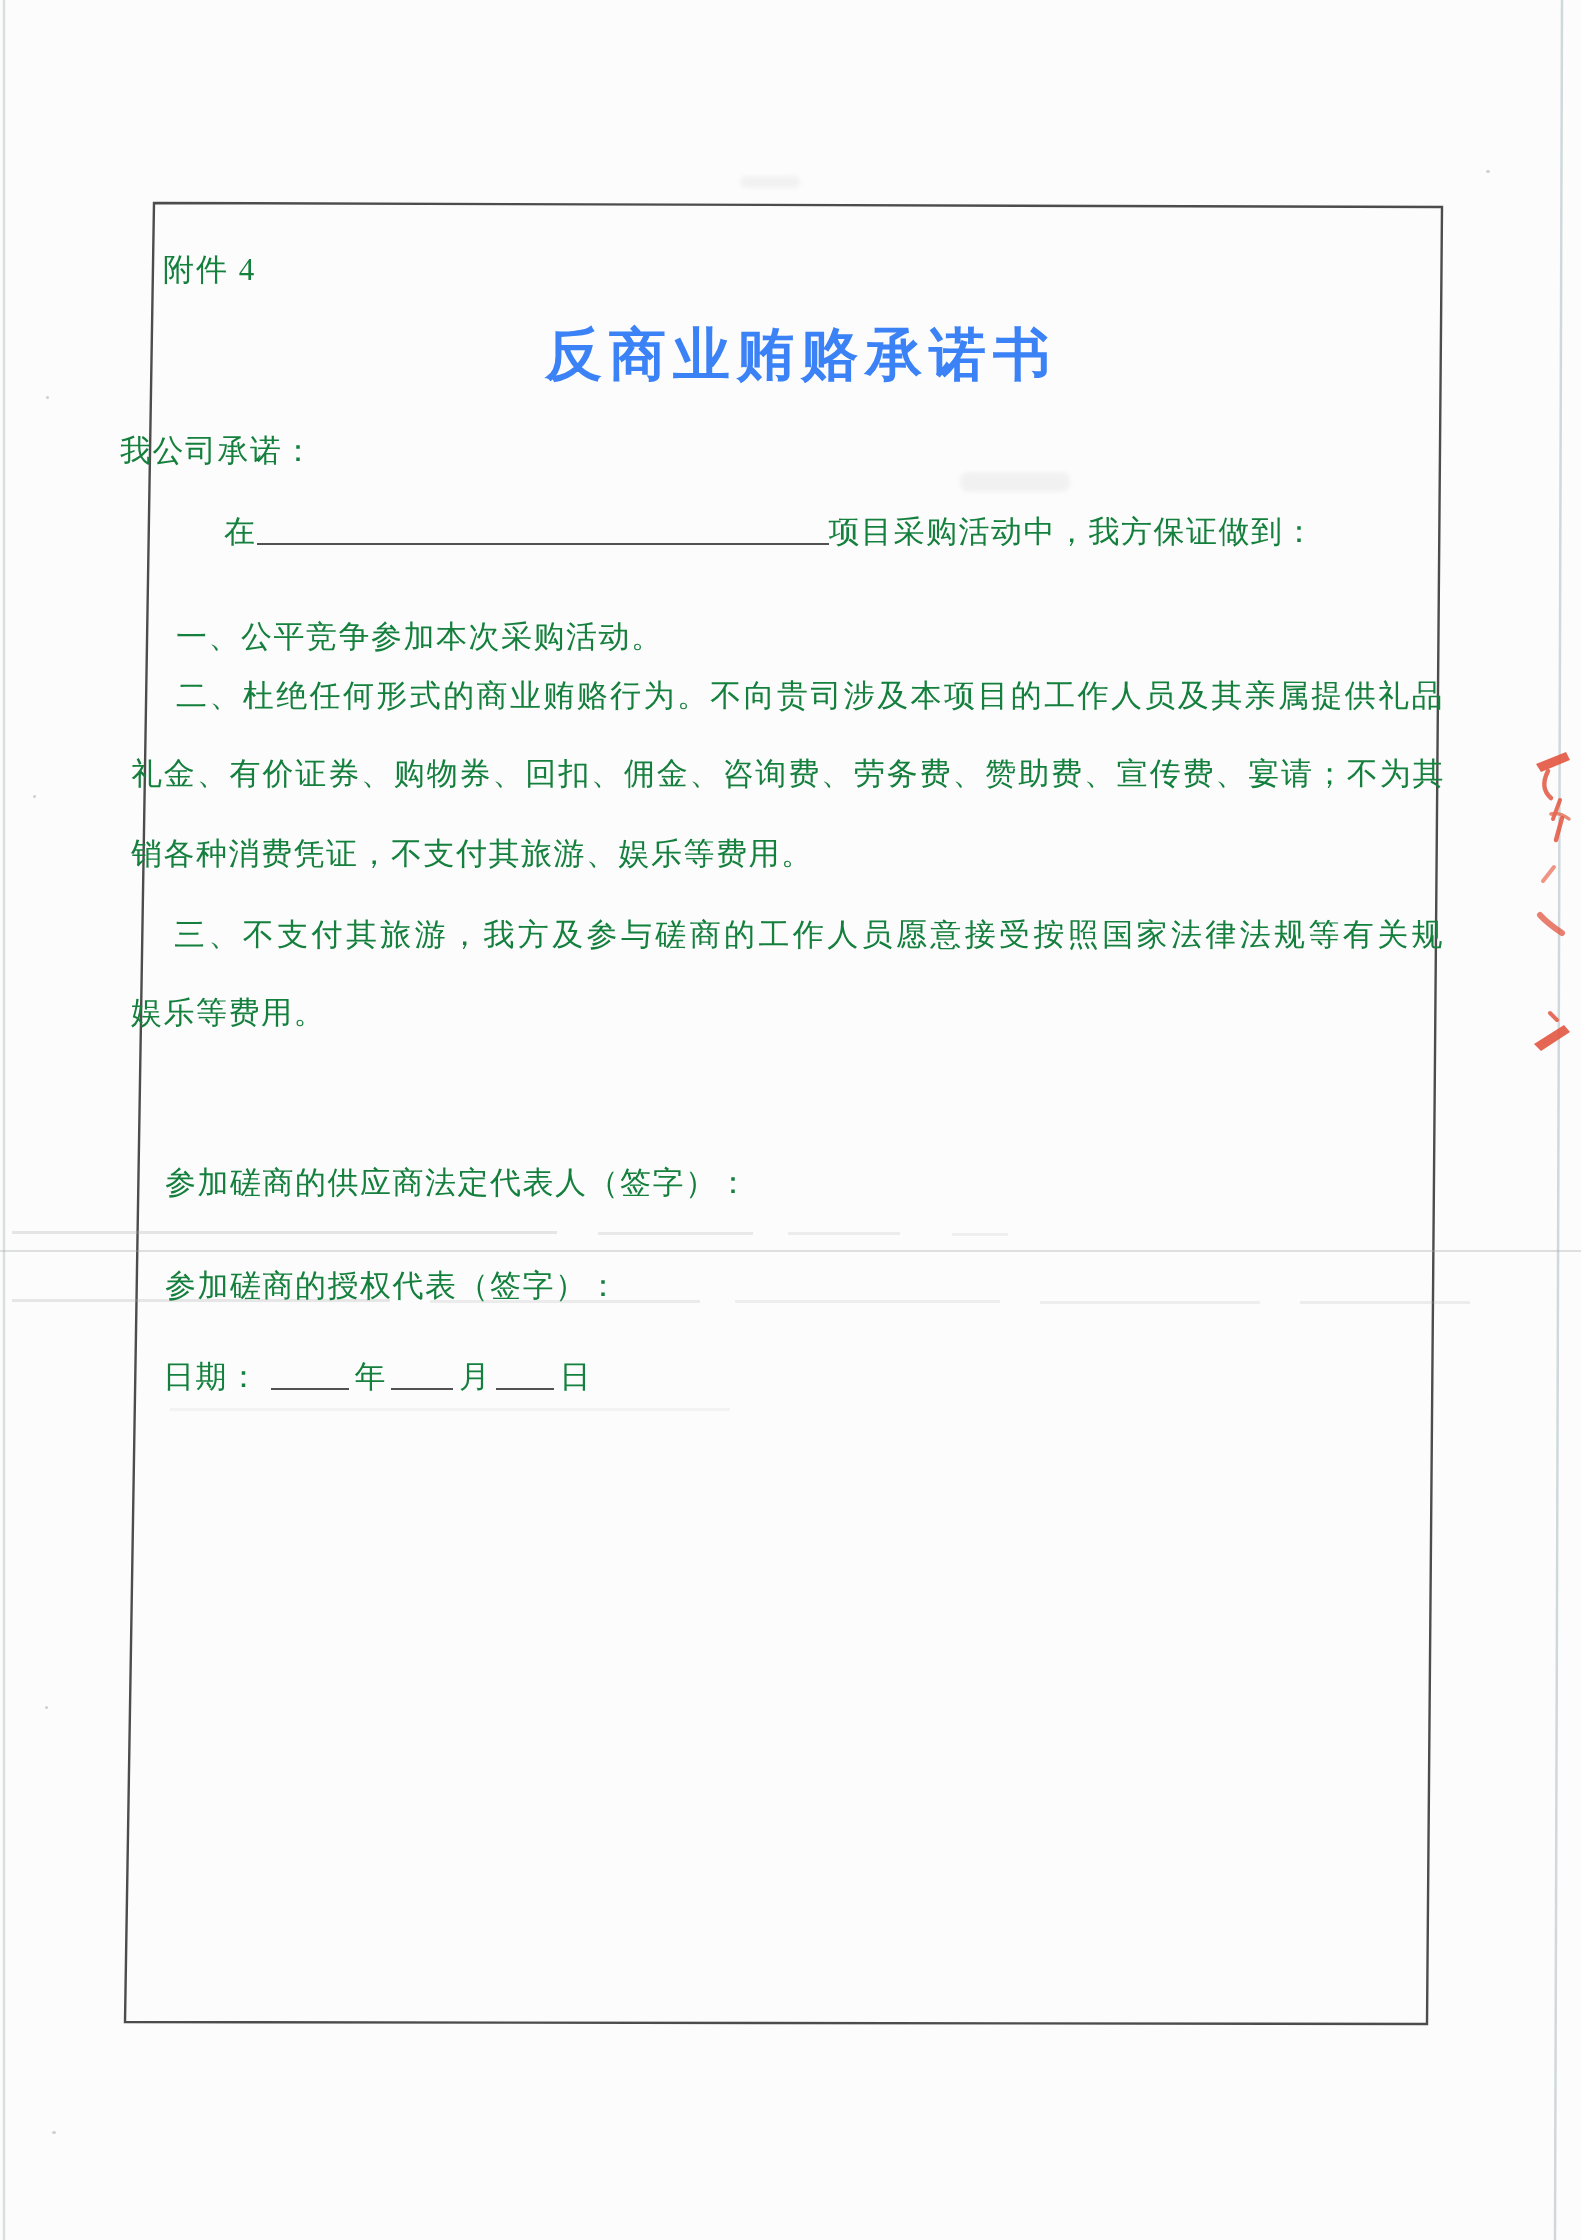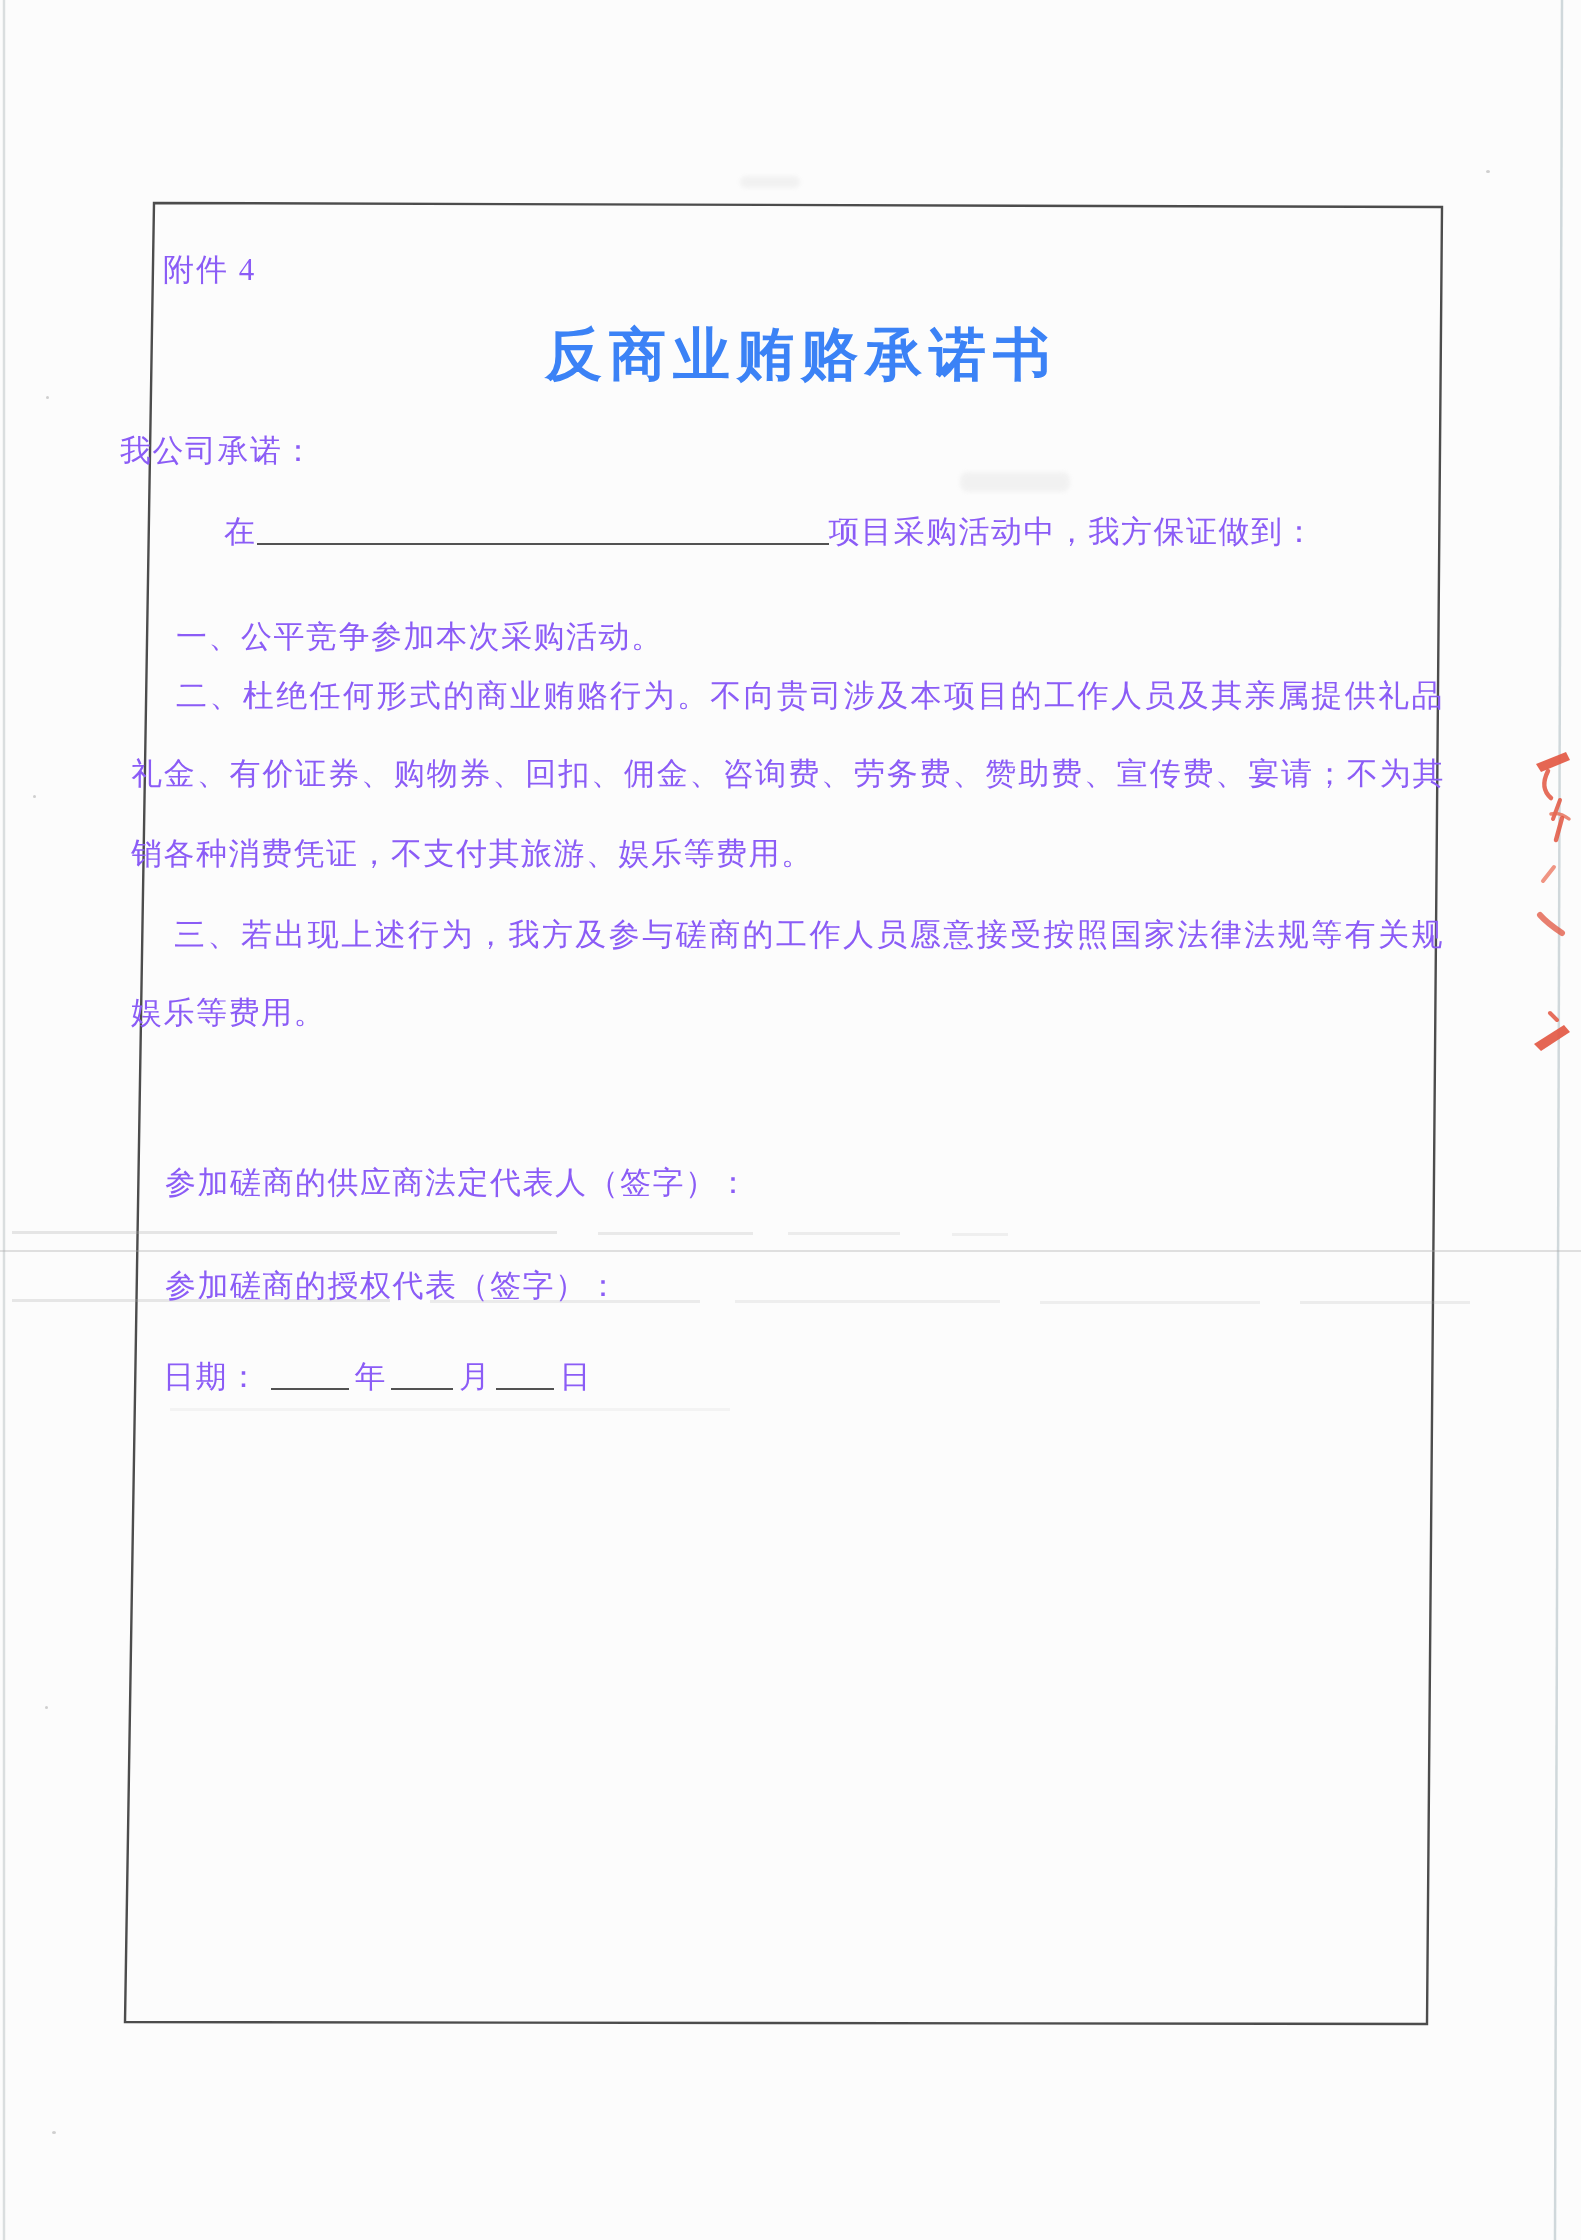--- a/index.html
+++ b/index.html
@@ -13,21 +13,21 @@
     width:1581px;height:2240px;
     background:#fcfcfc;
     overflow:hidden;
   }
   .overlay{
     position:absolute;left:0;top:0;width:1581px;height:2240px;
     pointer-events:none;
   }
   .txt{
     position:absolute;
-    color:#8b5cf6;
+    color:#15803d;
     font-size:31px;
     letter-spacing:1.5px;
     white-space:nowrap;
     line-height:1.3;
   }
   .jline{
     white-space:normal;
     text-align:justify;
     text-align-last:justify;
     text-justify:inter-ideograph;
@@ -118,21 +118,21 @@
   </div>
 
   <div class="txt" style="left:176px;top:597px;margin-top:20px;">一、公平竞争参加本次采购活动。</div>
 
   <div class="txt jline" style="left:176px;top:676px;width:1268px;">二、杜绝任何形式的商业贿赂行为。不向贵司涉及本项目的工作人员及其亲属提供礼品</div>
 
   <div class="txt jline" style="left:131px;top:754px;width:1314px;">礼金、有价证券、购物券、回扣、佣金、咨询费、劳务费、赞助费、宣传费、宴请；不为其报</div>
 
   <div class="txt" style="left:131px;top:834px;">销各种消费凭证，不支付其旅游、娱乐等费用。</div>
 
-  <div class="txt jline" style="left:174px;top:915px;width:1270px;">三、若出现上述行为，我方及参与磋商的工作人员愿意接受按照国家法律法规等有关规</div>
+  <div class="txt jline" style="left:174px;top:915px;width:1270px;">三、不支付其旅游，我方及参与磋商的工作人员愿意接受按照国家法律法规等有关规</div>
 
   <div class="txt" style="left:131px;top:993px;">娱乐等费用。</div>
 
   <div class="txt" style="left:165px;top:1163px;">参加磋商的供应商法定代表人（签字）：</div>
 
   <div class="txt" style="left:165px;top:1266px;">参加磋商的授权代表（签字）：</div>
 
   <div class="txt" style="left:163px;top:1355px;">
     <span>日期：</span><span class="blank year"></span><span>年</span><span class="blank month"></span><span>月</span><span class="blank day"></span><span>日</span>
   </div>

